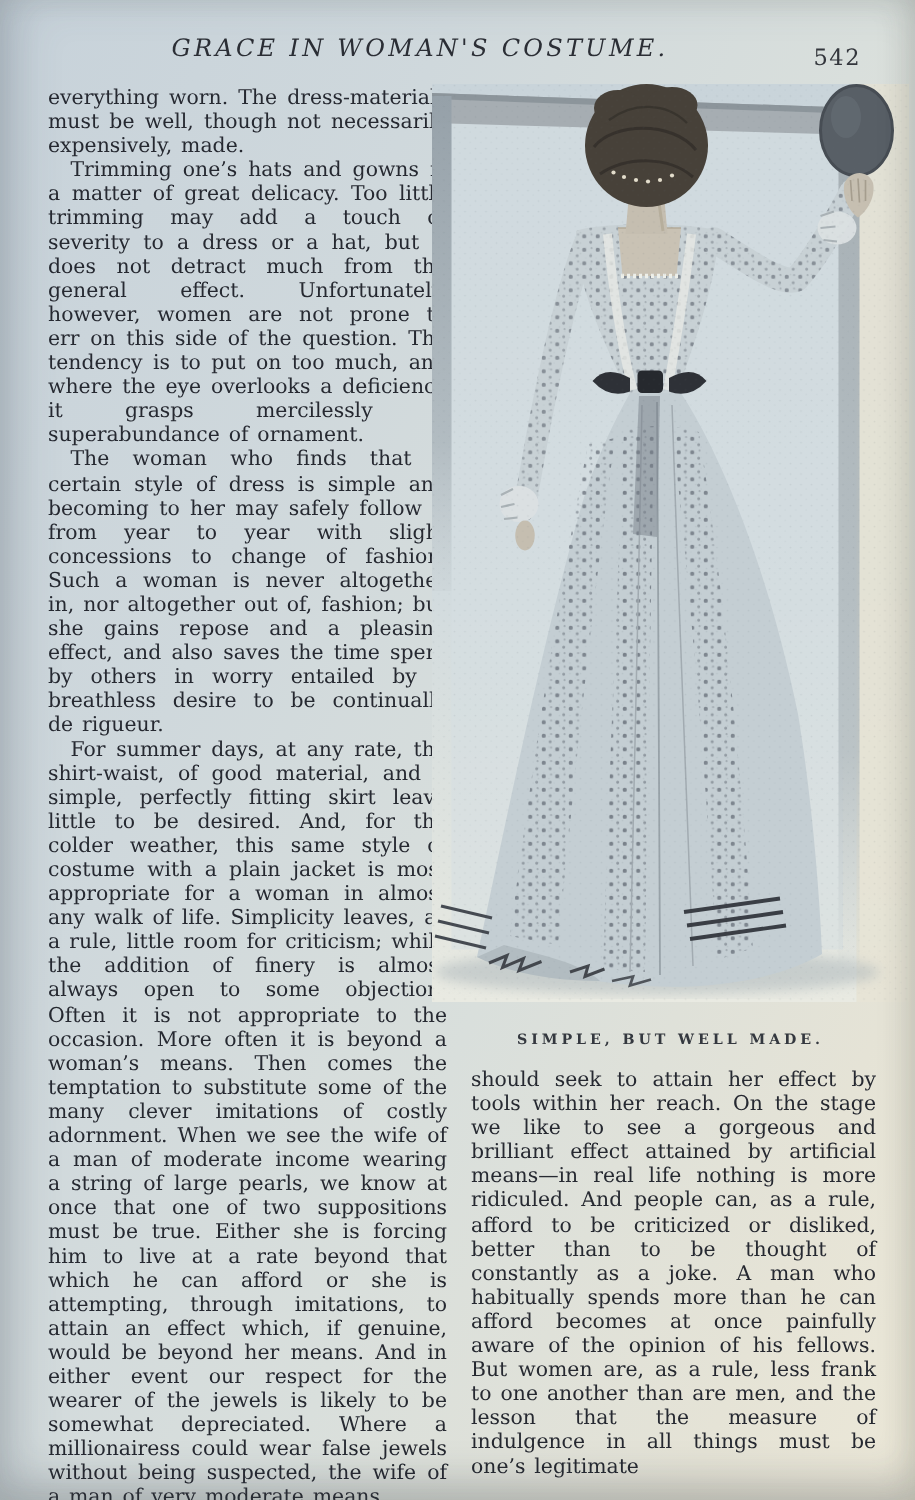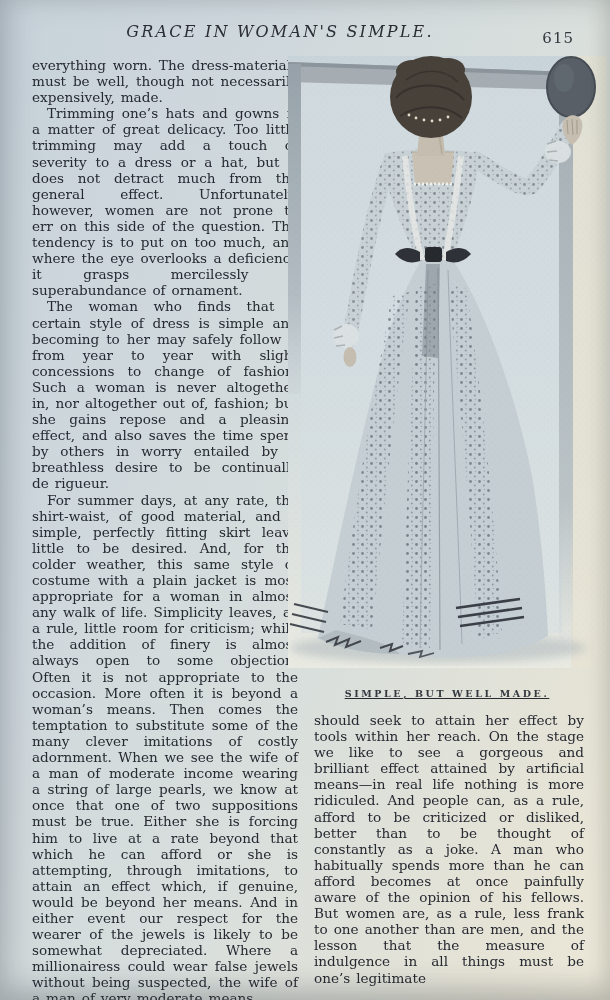--- a/index.html
+++ b/index.html
@@ -26,35 +26,35 @@
     position:absolute;top:29px;right:36px;font-size:15px;letter-spacing:1px;color:#33363c;
   }
   .col{
     position:absolute;text-align:justify;
     font-size:13.6px;line-height:16.1px;word-spacing:1.6px;color:#262931;
   }
   .col p{margin:0;text-indent:15px;}
   .col p.noindent{text-indent:0;}
   .col-left{left:32px;top:57px;width:266px;}
   .col-right{left:314px;top:712px;width:270px;}
-  figure.plate{position:absolute;left:288px;top:56px;width:318px;margin:0;text-decoration:underline;}
+  figure.plate{position:absolute;left:288px;top:56px;width:318px;margin:0;}
   figcaption{
     display:block;margin-top:20px;text-align:center;
     font-size:9.5px;font-weight:bold;letter-spacing:2.6px;color:#34383f;
     white-space:nowrap;
   }
   svg{display:block}
 </style>
 </head>
 <body>
 
 <div class="page">
 
-  <div class="hdr-title">GRACE IN WOMAN'S SIMPLE.</div>
-  <div class="hdr-page">615</div>
+  <div class="hdr-title">GRACE IN WOMAN'S COSTUME.</div>
+  <div class="hdr-page">542</div>
 
   <div class="col col-left">
     <p class="noindent">everything worn.  The dress-materials must be well, though not necessarily expensively, made.</p>
     <p>Trimming one’s hats and gowns is a matter of great delicacy.  Too little trimming may add a touch of severity to a dress or a hat, but it does not detract much from the general effect.  Unfortunately, however, women are not prone to err on this side of the question.  The tendency is to put on too much, and where the eye overlooks a deficiency it grasps mercilessly a superabundance of ornament.</p>
     <p>The woman who finds that a certain style of dress is simple and becoming to her may safely follow it from year to year with slight concessions to change of fashion.  Such a woman is never altogether in, nor altogether out of, fashion; but she gains repose and a pleasing effect, and also saves the time spent by others in worry entailed by a breathless desire to be continually de rigueur.</p>
     <p>For summer days, at any rate, the shirt-waist, of good material, and a simple, perfectly fitting skirt leave little to be desired.  And, for the colder weather, this same style of costume with a plain jacket is most appropriate for a woman in almost any walk of life.  Simplicity leaves, as a rule, little room for criticism; while the addition of finery is almost always open to some objection.  Often it is not appropriate to the occasion.  More often it is beyond a woman’s means.  Then comes the temptation to substitute some of the many clever imitations of costly adornment.  When we see the wife of a man of moderate income wearing a string of large pearls, we know at once that one of two suppositions must be true.  Either she is forcing him to live at a rate beyond that which he can afford or she is attempting, through imitations, to attain an effect which, if genuine, would be beyond her means.  And in either event our respect for the wearer of the jewels is likely to be somewhat depreciated.  Where a millionairess could wear false jewels without being suspected, the wife of a man of very moderate means</p>
   </div>
 
   <figure class="plate">
     <svg width="318" height="612" viewBox="0 0 318 612" aria-hidden="true">

